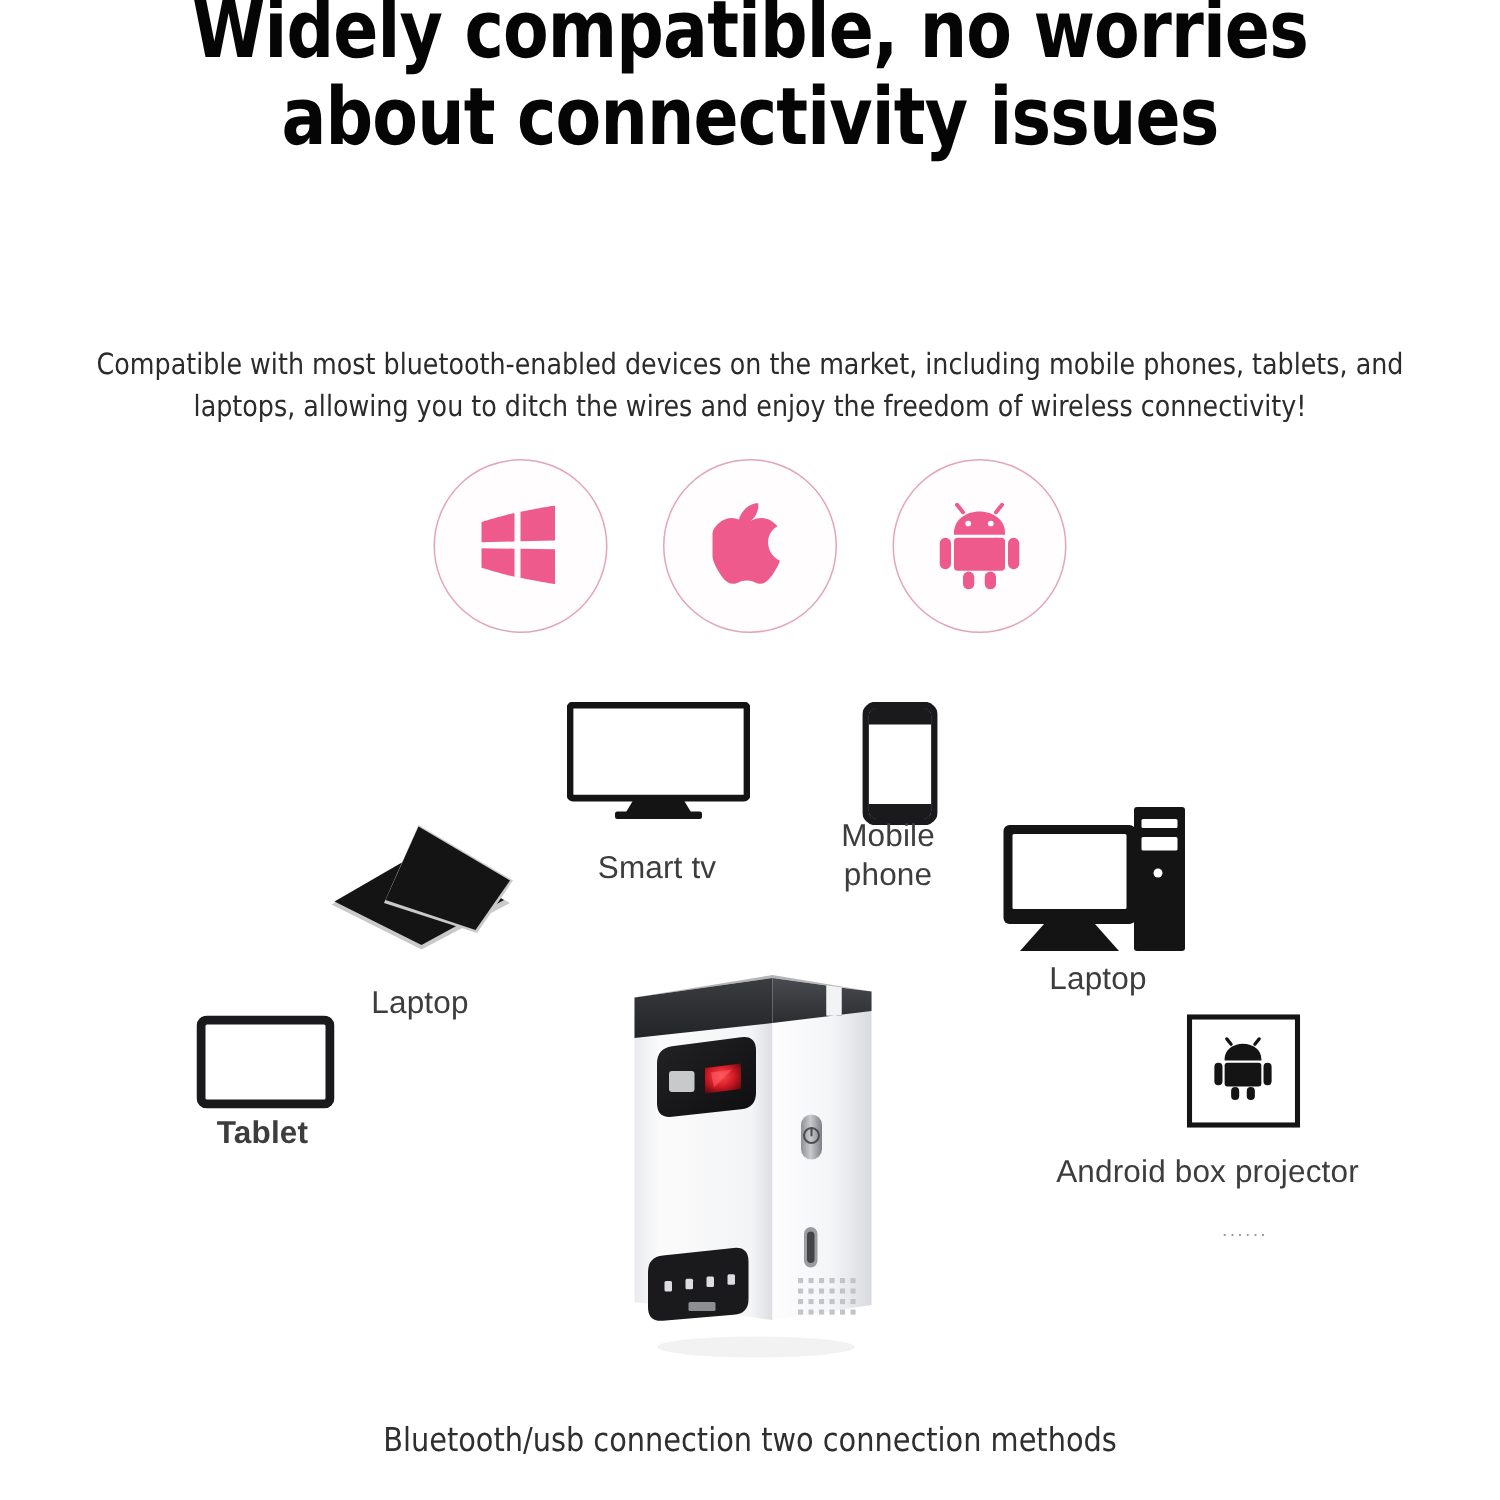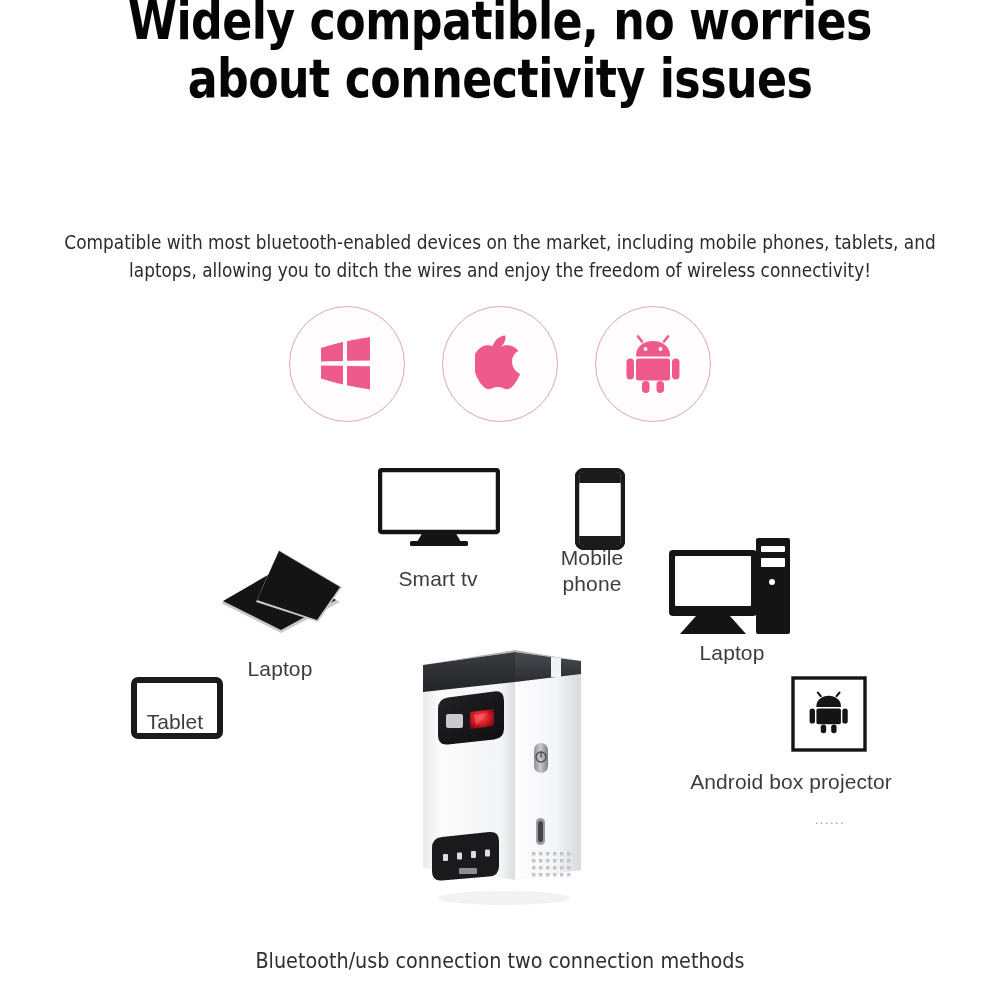--- a/index.html
+++ b/index.html
@@ -225,40 +225,40 @@
 </div>
 <div class="dev-label" style="left:200px; top:656px; width:160px;">Laptop</div>
 
 <div class="icon-box" style="left:131px; top:677px;">
   <span>
     <svg width="92" height="62" viewBox="0 0 92 62">
       <rect x="3" y="3" width="86" height="56" rx="4" fill="#ffffff" stroke="#1a1a1c" stroke-width="6"></rect>
     </svg>
   </span>
 </div>
-<div class="dev-label" style="left:100px; top:709px; width:150px;">Tablet</div>
+<div class="dev-label" style="left:100px; top:743px; width:150px;font-weight:bold;">Tablet</div>
 
 <div class="icon-box" style="left:791px; top:676px;">
   <span>
     <svg width="76" height="76" viewBox="0 0 76 76">
       <rect x="2" y="2" width="72" height="72" fill="#ffffff" stroke="#141414" stroke-width="3.4"></rect>
       <g fill="#141414" transform="translate(17.5,15.5) scale(0.72)">
         <path d="M17,6.5 L13,1.5" stroke="#141414" stroke-width="3" stroke-linecap="round" fill="none"></path>
         <path d="M39,6.5 L43,1.5" stroke="#141414" stroke-width="3" stroke-linecap="round" fill="none"></path>
         <path d="M11,20 C11,12 18.5,6 28,6 C37.5,6 45,12 45,20 L45,21.5 L11,21.5 Z"></path>
         <rect x="11" y="23.5" width="34" height="22" rx="2.5"></rect>
         <rect x="1.5" y="23.5" width="7.5" height="21" rx="3.7"></rect>
         <rect x="47" y="23.5" width="7.5" height="21" rx="3.7"></rect>
         <rect x="17" y="46" width="7.5" height="12" rx="3.7"></rect>
         <rect x="31.5" y="46" width="7.5" height="12" rx="3.7"></rect>
       </g>
     </svg>
   </span>
 </div>
-<div class="dev-label" style="left:661px; top:769px; width:260px;">Android box projector</div>
+<div class="dev-label" style="left:675px; top:769px; width:260px;">Android box projector</div>
 <div class="dots">......</div>
 
 <div class="projector">
   <svg width="176" height="275" viewBox="0 0 176 275">
     <defs>
       <linearGradient id="frontFace" x1="0" y1="0" x2="1" y2="0">
         <stop offset="0%" stop-color="#e9eaec"></stop>
         <stop offset="18%" stop-color="#fbfbfc"></stop>
         <stop offset="85%" stop-color="#f3f4f5"></stop>
         <stop offset="100%" stop-color="#dcdde0"></stop>

